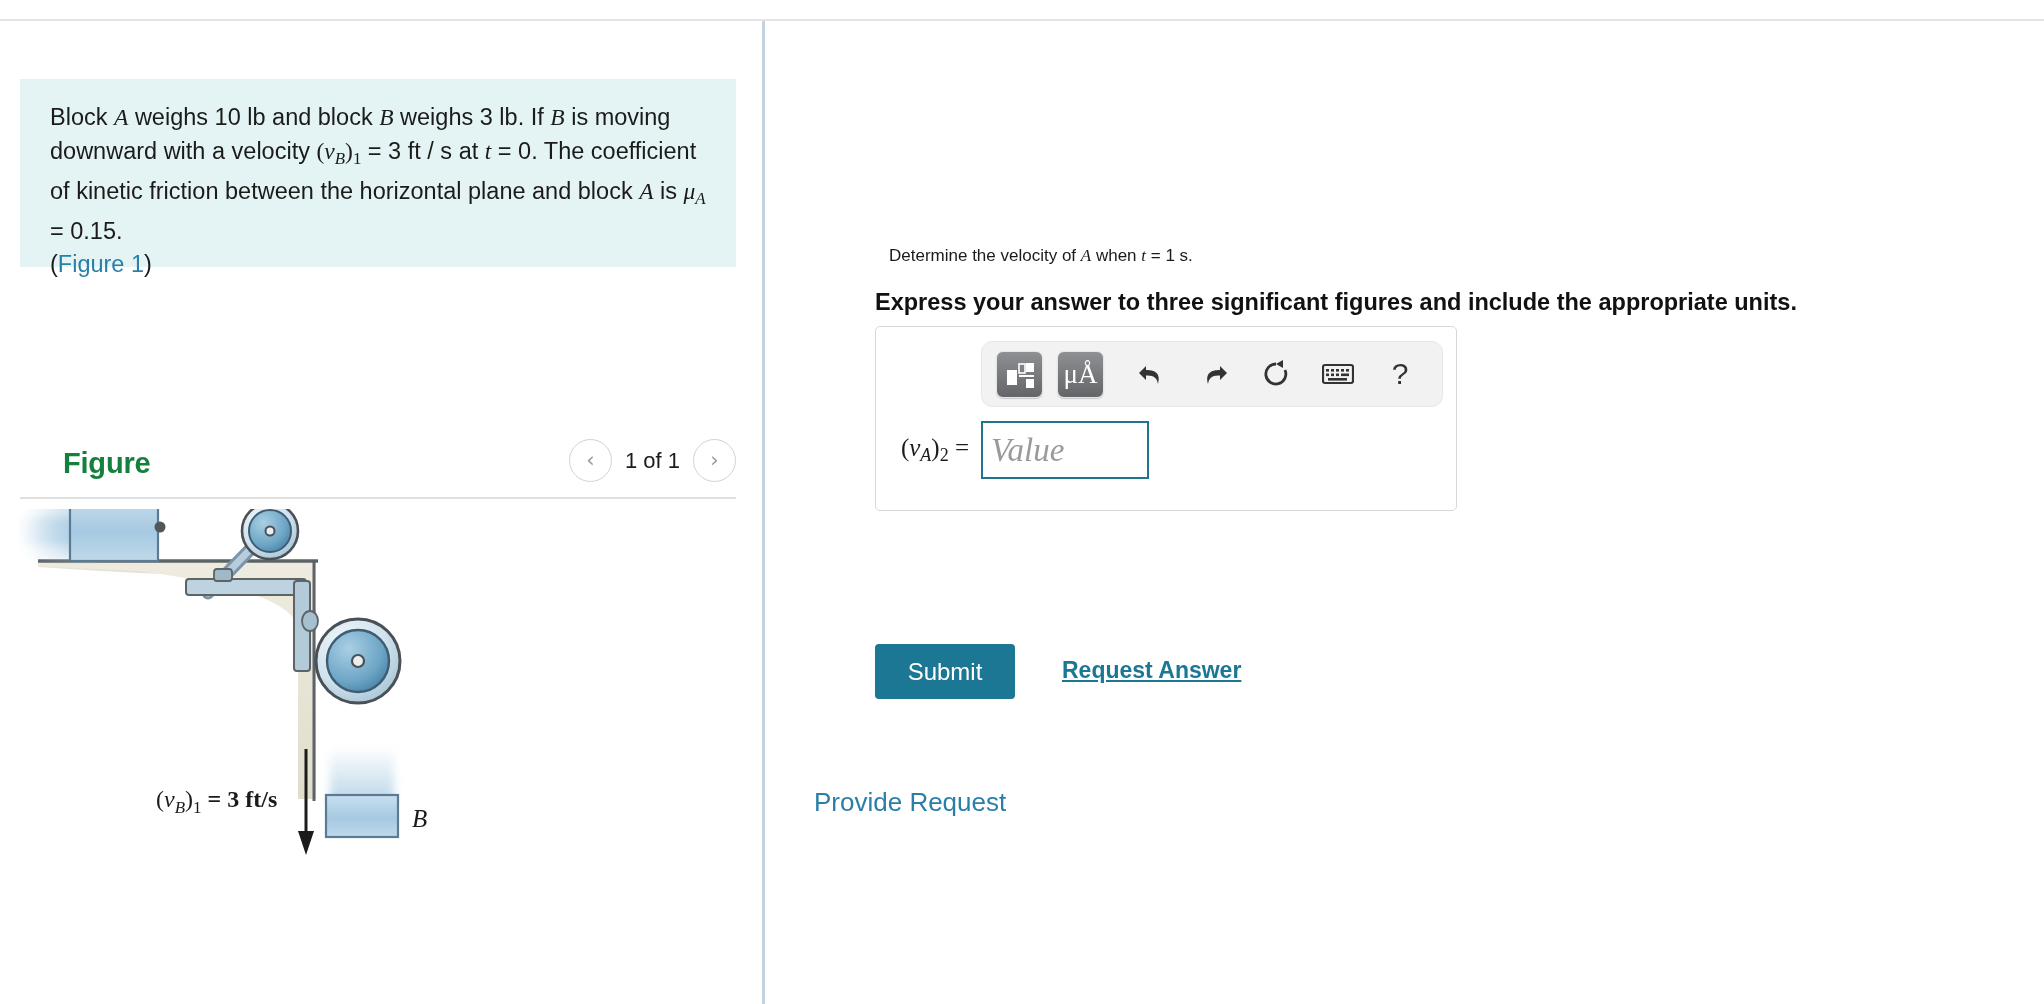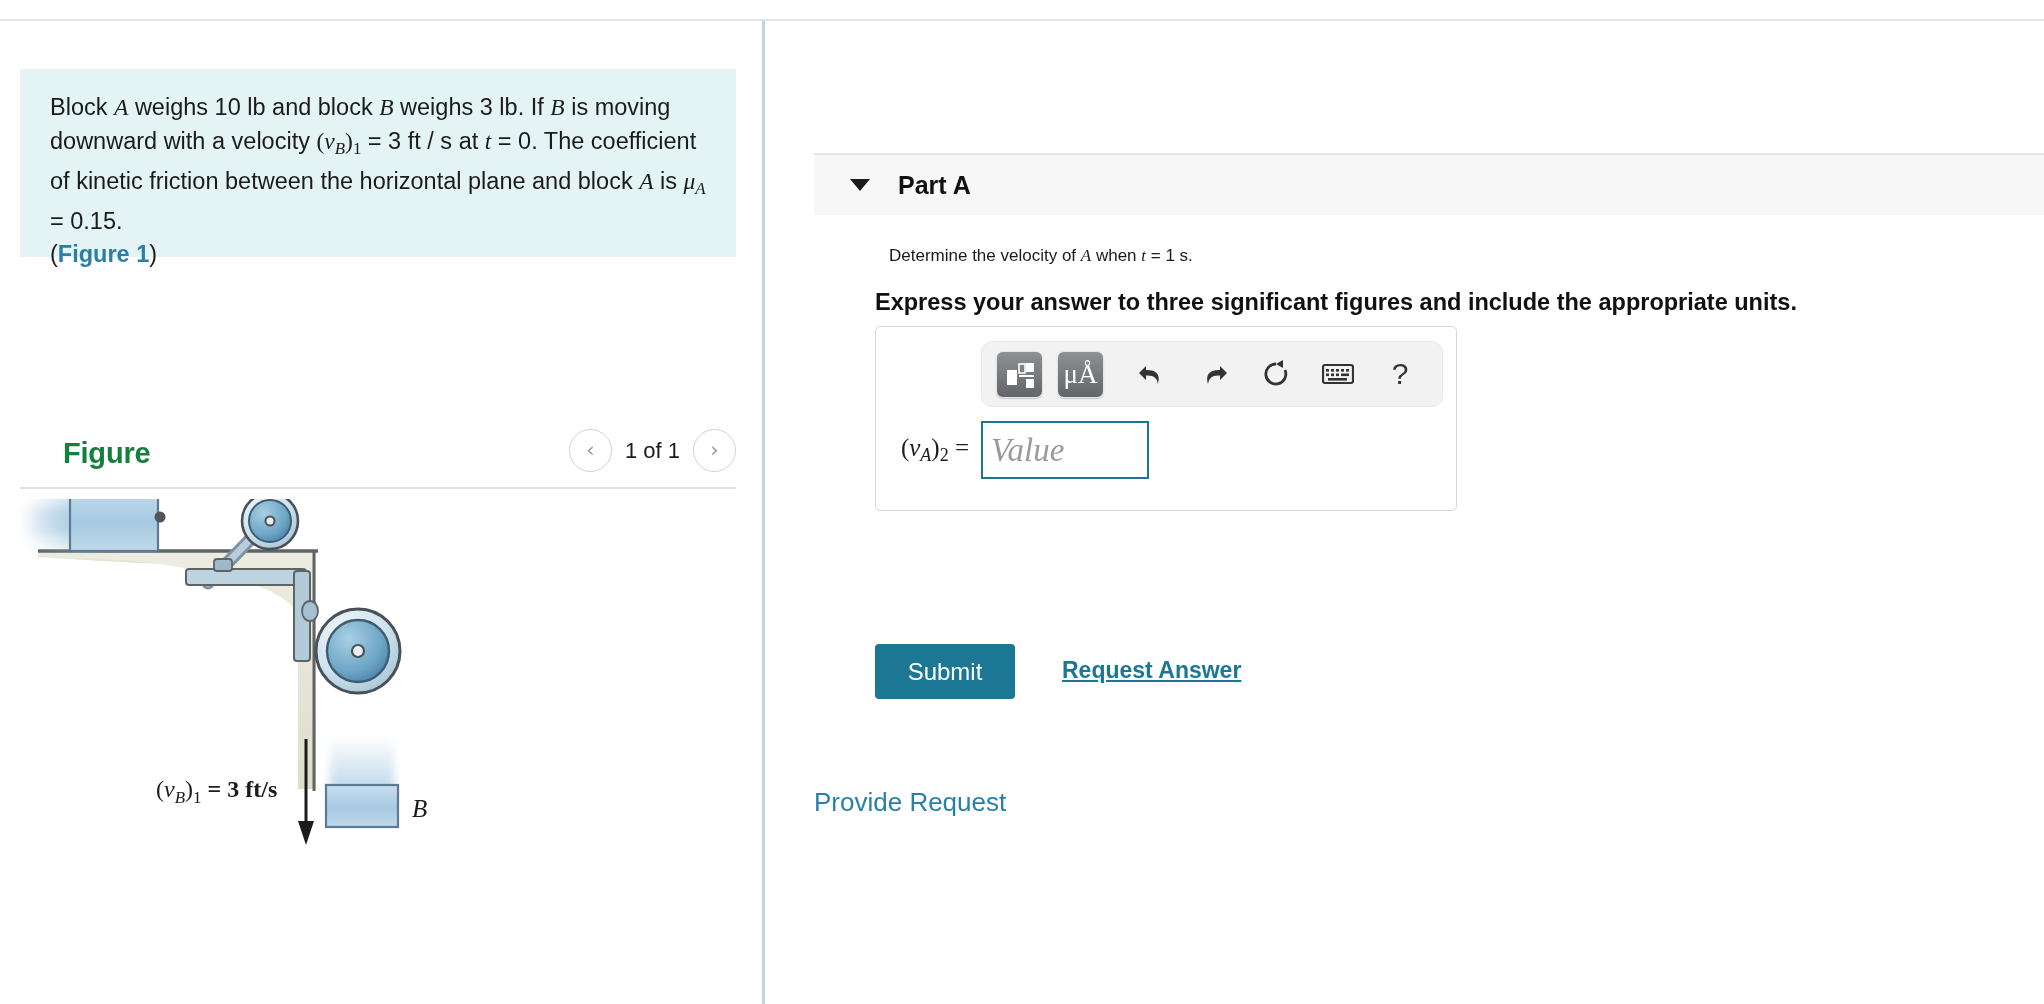--- a/index.html
+++ b/index.html
@@ -18,36 +18,36 @@
     background:#e3e4e6;
   }
 
   
   .v-divider {
     position:absolute; left:762px; top:21px; width:3px; height:983px;
     background:#c3d2e0;
   }
 
   
-  #left { position:absolute; left:0; top:21px; width:762px; height:722px; }
+  #left { position:absolute; left:0; top:31px; width:762px; height:722px; }
 
   .q-box {
     position:absolute; left:20px; top:48px; width:716px; height:188px;
     background:#e4f4f4;
     padding:22px 26px 0 30px;
   }
   .q-text {
     font-size:23.5px; line-height:33.5px; color:#1b1b1b;
     font-family:"Liberation Sans", sans-serif;
   }
   .q-text i, .mi { font-family:"Liberation Serif", serif; font-style:italic; }
   .mu { font-family:"Liberation Serif", serif; font-style:italic; }
   .mr { font-family:"Liberation Serif", serif; font-style:normal; }
   .sub { font-size:0.72em; vertical-align:-0.28em; }
-  .fig-link { color:#2a7fa8; text-decoration:none;font-weight:bold; }
+  .fig-link { color:#2a7fa8; text-decoration:none; }
 
   .fig-header {
     position:absolute; left:20px; top:444px; width:716px; height:1px;
   }
   .fig-title {
     position:absolute; left:0px; top:-28px;
     font-size:29px; font-weight:bold; color:#15803d; letter-spacing:-0.2px;margin-left:43px;
   }
   .fig-nav {
     position:absolute; right:0px; top:-36px;
@@ -274,24 +274,20 @@
       <polygon points="288,346 280,322 296,322" fill="#1b1b1b"></polygon>
 
       <text x="138" y="298" font-family="Liberation Serif, serif" font-size="24" fill="#1b1b1b">
         <tspan>(</tspan><tspan font-style="italic">v</tspan><tspan font-style="italic" font-size="17" dy="6">B</tspan><tspan dy="-6">)</tspan><tspan font-size="17" dy="6">1</tspan><tspan dy="-6" font-weight="bold"> = 3 ft/s</tspan>
       </text>
     </svg>
   </div>
 
   <div id="right">
 
-    <div class="part-header">
-      <div class="caret"></div>
-      <div class="part-title">Part A</div>
-    </div>
 
     <div class="prompt">
       <span>Determine the velocity of </span><span class="mi">A</span><span> when </span><span class="mi">t</span><span> = 1 s.</span>
     </div>
 
     <div class="prompt-bold">Express your answer to three significant figures and include the appropriate units.</div>
 
     <div class="answer-box">
 
       <div class="mathbar">

